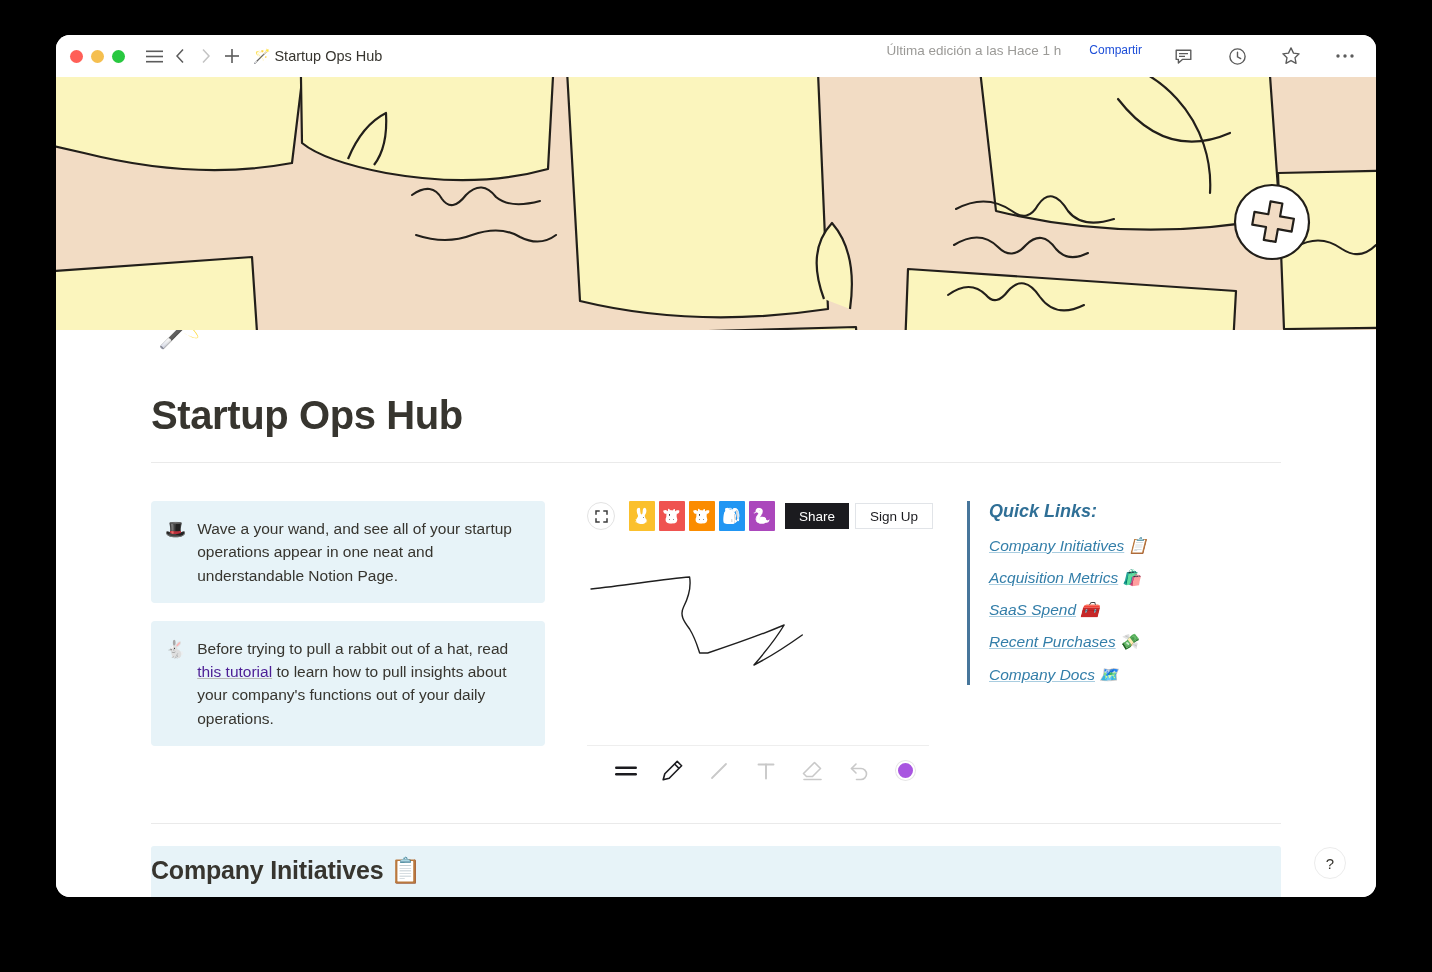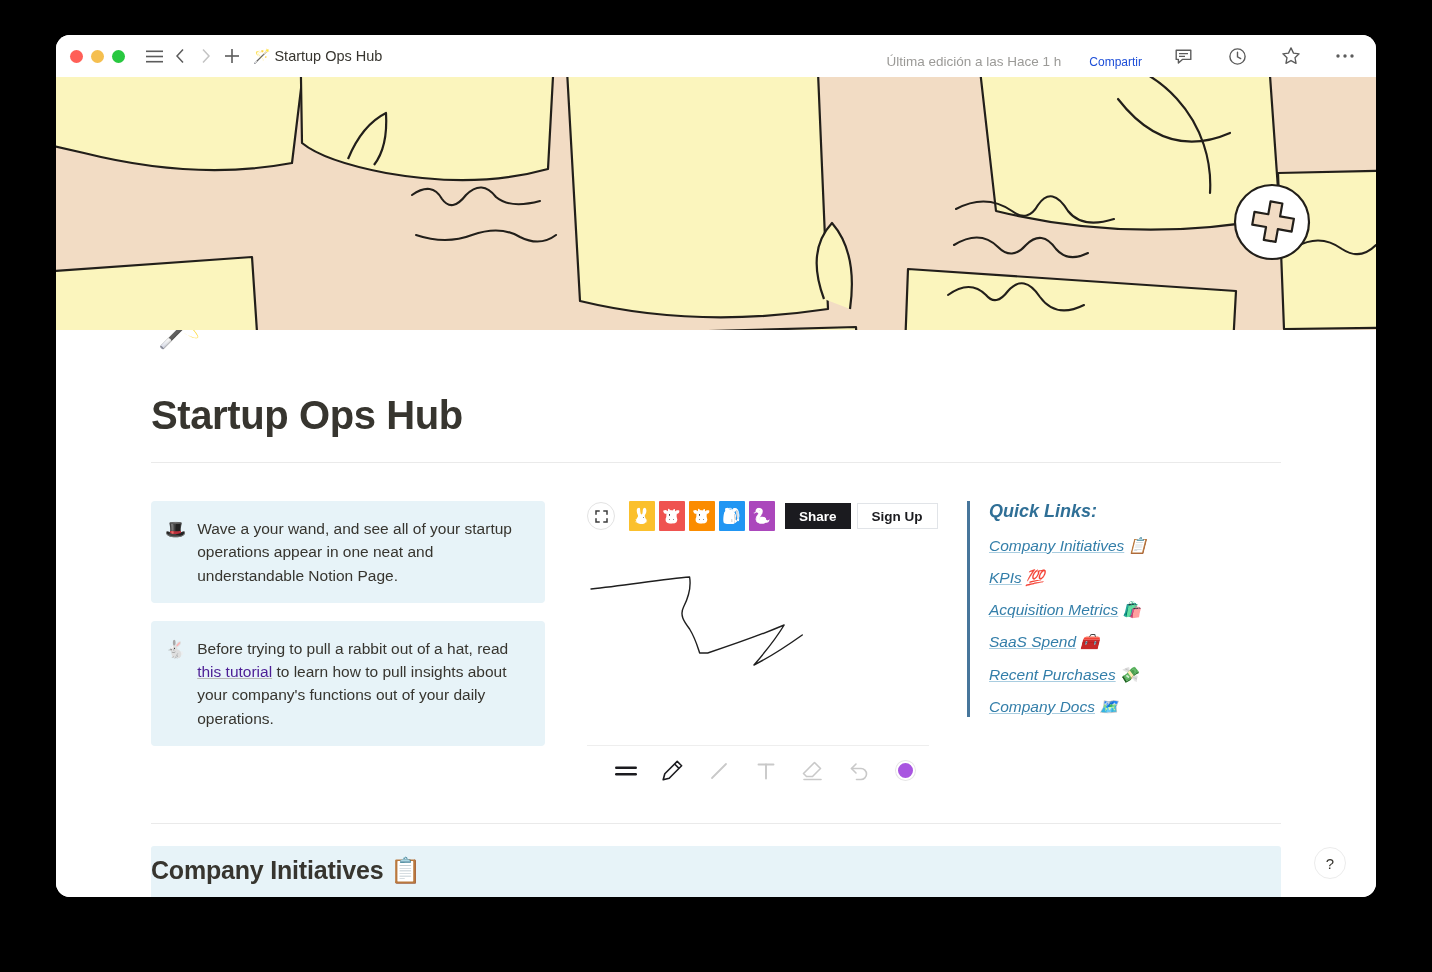--- a/index.html
+++ b/index.html
@@ -51,21 +51,21 @@
     font-size: 14.5px;
     color: #37352f;
     margin-left: 4px;
     white-space: nowrap;
   }
   .tb-wand { font-size: 14px; margin-left: 8px; }
 
   .tb-right {
     margin-left: auto;
     display: flex;
-    align-items: flex-end;
+    align-items: flex-start;
     gap: 28px;
   }
   .tb-edited { font-size: 13.5px; color: #9b9a97; white-space: nowrap; }
   .tb-share { font-size: 12px; color: #1d4ed8; white-space: nowrap; cursor: pointer; }
 
   
   .cover {
     position: relative;
     height: 253px;
     background: #f2dcc4;
@@ -154,21 +154,21 @@
     color: #fff;
     flex: none;
     border-radius: 1px;
     position: relative;
     overflow: hidden;
   }
   .avatar .glyph { filter: grayscale(1) brightness(3); }
   .excal-share, .excal-signup {
     height: 26px;
     font-size: 13.5px;
-    font-weight: 700;
+    font-weight: 400;
     display: flex; align-items: center; justify-content: center;
     padding: 0 14px;
     flex: none;
   }
   .excal-share { background: #1b1b1f; color: #ffffff; margin-left: 10px; }
   .excal-signup { background: #ffffff; color: #1b1b1f; border: 1px solid #e1e4e8; margin-left: 6px; }
 
   .excal-canvas {
     height: 198px;
     position: relative;
@@ -487,23 +487,20 @@
           </div>
 
           <div class="col-right">
             <div class="quicklinks">
               <h3 class="ql-title">Quick Links:</h3>
 
               <div class="ql-item">
                 <span class="lbl">Company Initiatives</span><span class="em">📋</span>
               </div>
               <div class="ql-item">
-                <span class="lbl">KPIs</span><span class="em">💯</span>
-              </div>
-              <div class="ql-item">
                 <span class="lbl">Acquisition Metrics</span><span class="em">🛍️</span>
               </div>
               <div class="ql-item">
                 <span class="lbl">SaaS Spend</span><span class="em">🧰</span>
               </div>
               <div class="ql-item">
                 <span class="lbl">Recent Purchases</span><span class="em">💸</span>
               </div>
               <div class="ql-item">
                 <span class="lbl">Company Docs</span><span class="em">🗺️</span>

